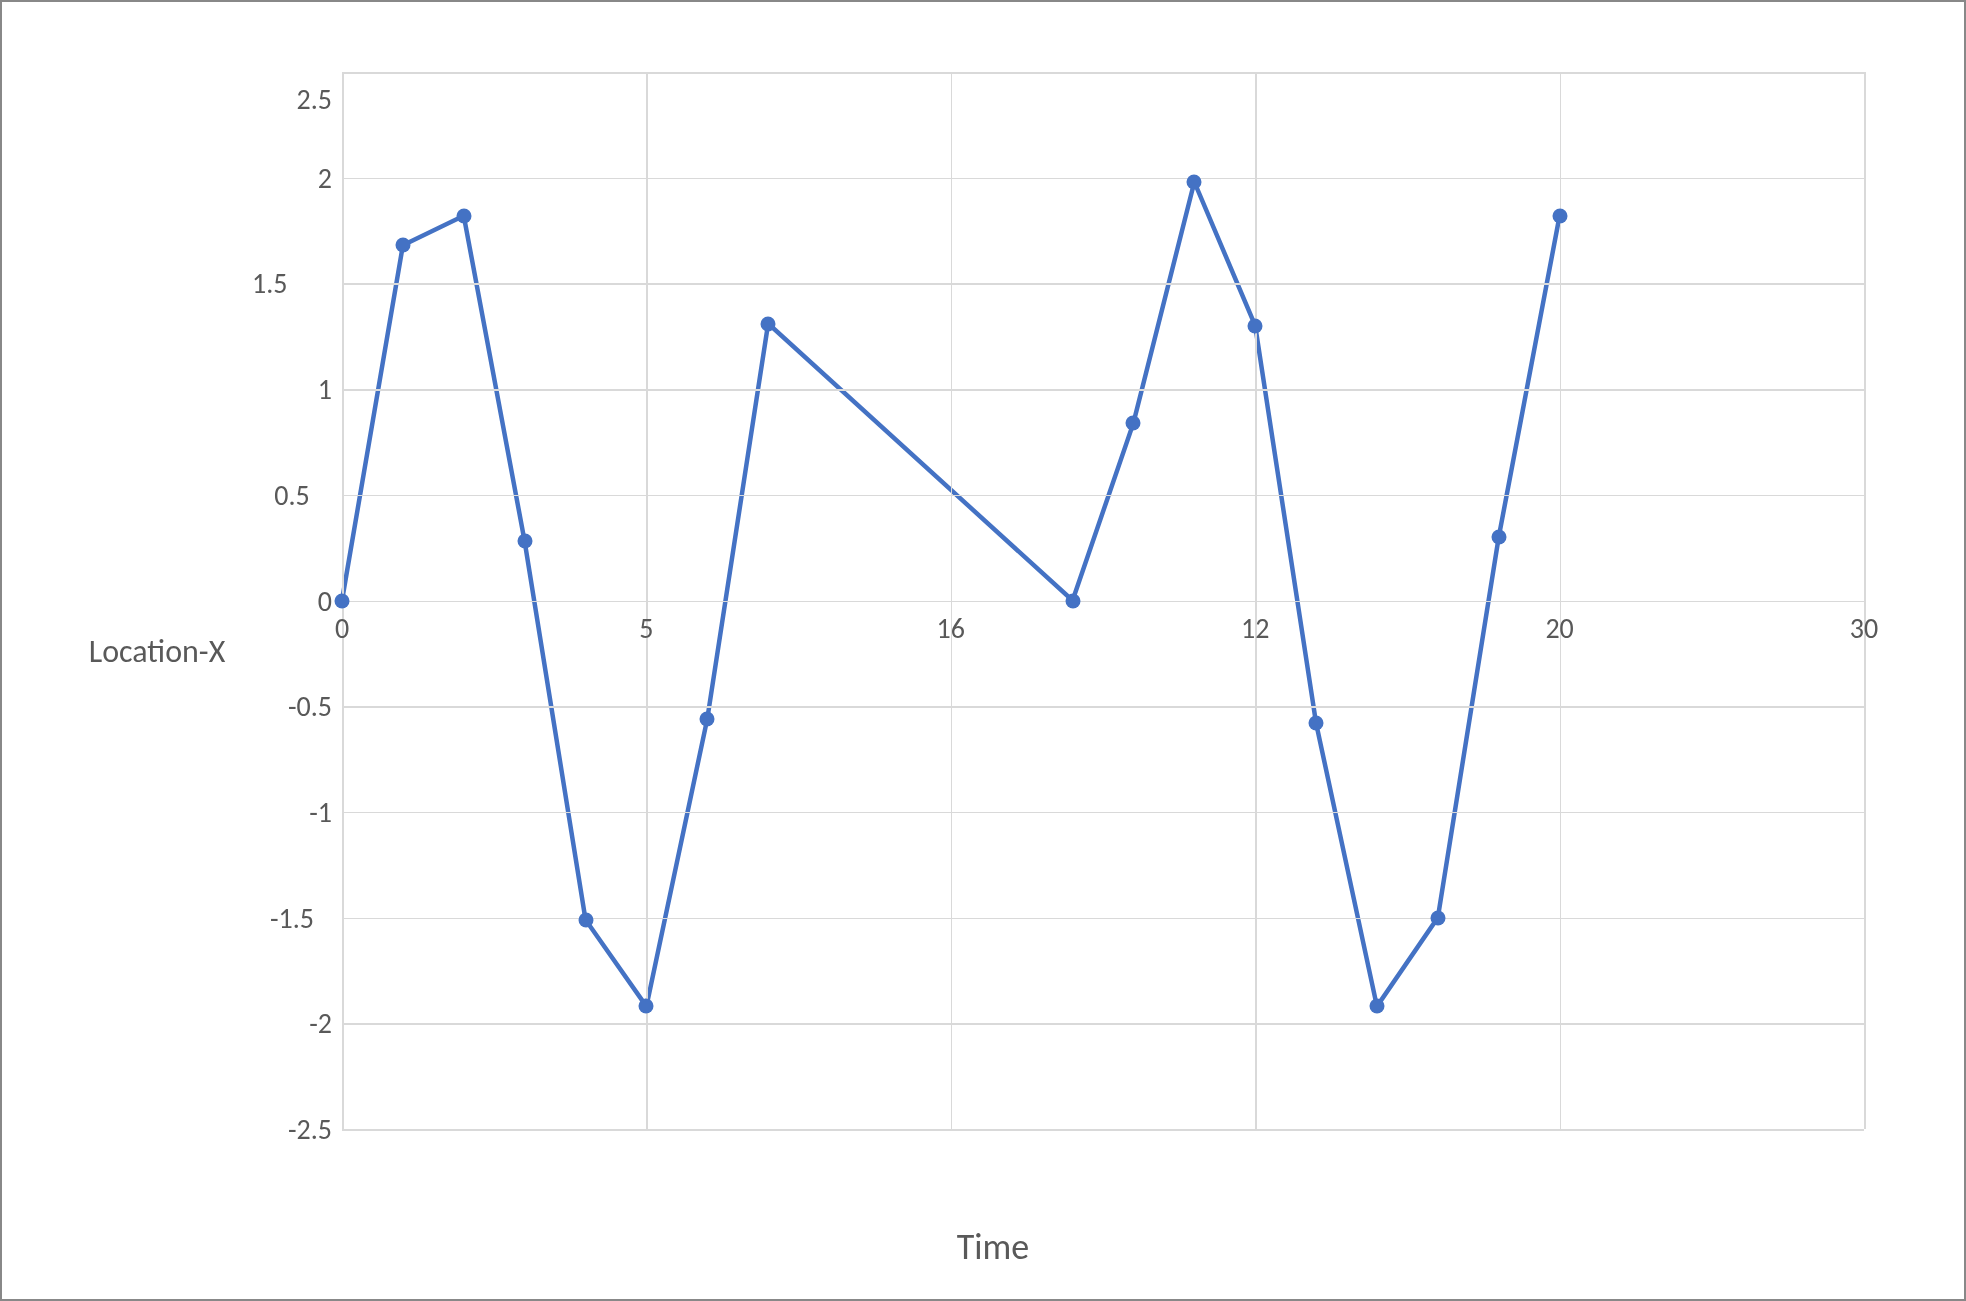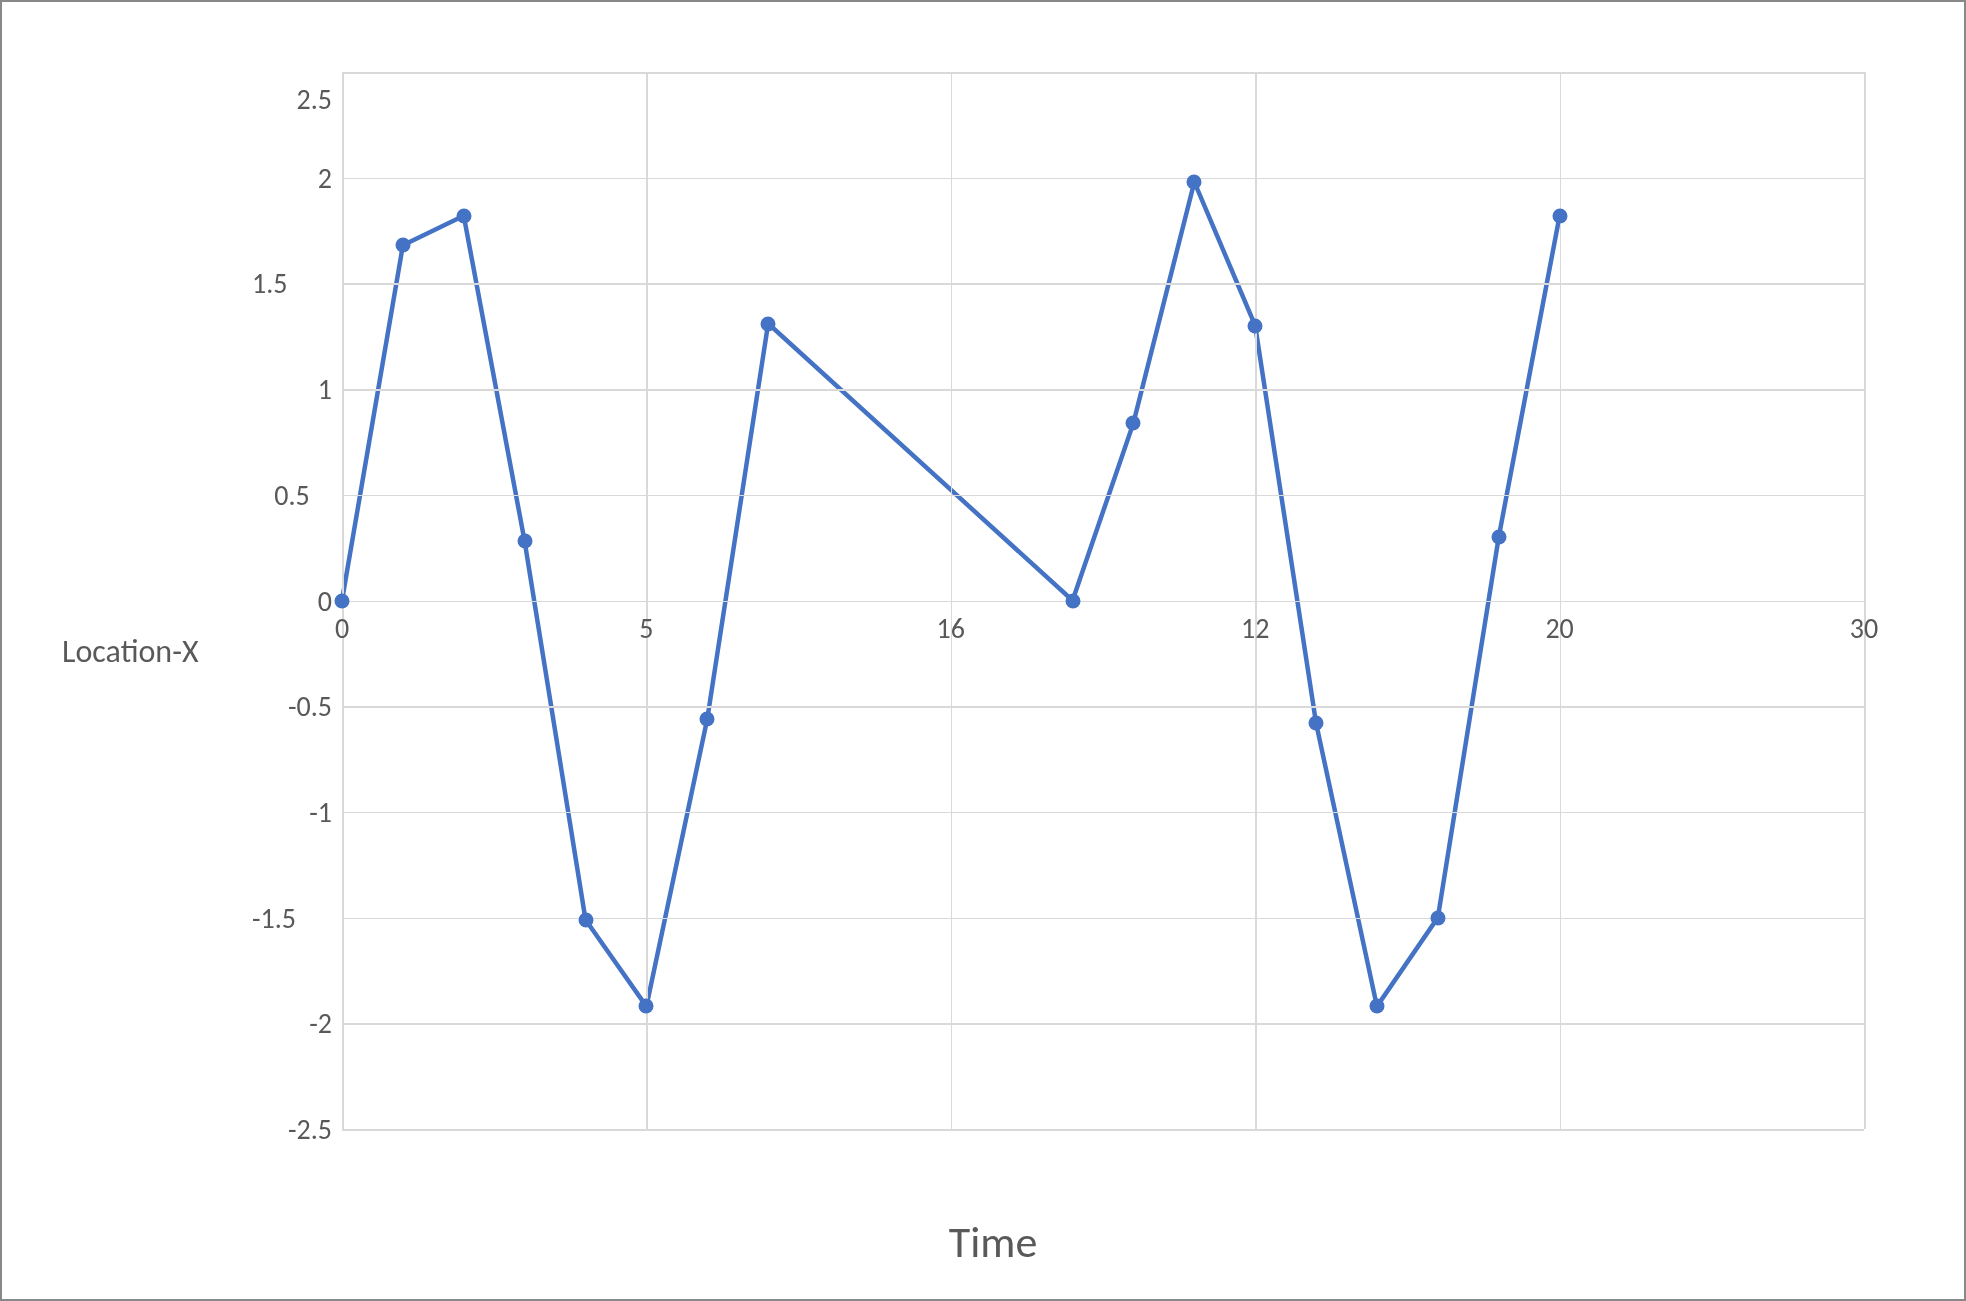--- a/index.html
+++ b/index.html
@@ -24,28 +24,28 @@
     bottom: 30px;
   }
   .y-axis-title {
     position: absolute;
     left: 0;
     top: 50%;
     transform: translateY(-50%);
     font-size: 32px;
     color: #595959;
     width: 190px;
-    text-align: left;
+    text-align: center;
   }
   .x-axis-title {
     position: absolute;
     bottom: 0;
     left: 50%;
     transform: translateX(-50%);
-    font-size: 44px;
+    font-size: 36px;
     color: #595959;
   }
   .plot-wrapper {
     position: absolute;
     left: 200px;
     right: 40px;
     top: 20px;
     bottom: 80px;
   }
   .plot-area {
@@ -126,21 +126,21 @@
           <div class="gridline-h" style="top: 10%;"></div>
           <div class="gridline-h" style="top: 0%;"></div>
           <div class="gridline-v" style="left: 0%;"></div>
           <div class="gridline-v" style="left: 20%;"></div>
           <div class="gridline-v" style="left: 40%;"></div>
           <div class="gridline-v" style="left: 60%;"></div>
           <div class="gridline-v" style="left: 80%;"></div>
           <div class="gridline-v" style="left: 100%;"></div>
           <div class="y-tick-label" style="position: absolute; left: -90px; width: 80px; text-align: right; top: 100%; transform: translateY(-50%);">-2.5</div>
           <div class="y-tick-label" style="position: absolute; left: -90px; width: 80px; text-align: right; top: 90%; transform: translateY(-50%);">-2</div>
-          <div class="y-tick-label" style="position: absolute; left: -90px; width: 80px; text-align: left; top: 80%; transform: translateY(-50%);">-1.5</div>
+          <div class="y-tick-label" style="position: absolute; left: -90px; width: 80px; text-align: center; top: 80%; transform: translateY(-50%);">-1.5</div>
           <div class="y-tick-label" style="position: absolute; left: -90px; width: 80px; text-align: right; top: 70%; transform: translateY(-50%);">-1</div>
           <div class="y-tick-label" style="position: absolute; left: -90px; width: 80px; text-align: right; top: 60%; transform: translateY(-50%);">-0.5</div>
           <div class="y-tick-label" style="position: absolute; left: -90px; width: 80px; text-align: right; top: 50%; transform: translateY(-50%);">0</div>
           <div class="y-tick-label" style="position: absolute; left: -90px; width: 80px; text-align: center; top: 40%; transform: translateY(-50%);">0.5</div>
           <div class="y-tick-label" style="position: absolute; left: -90px; width: 80px; text-align: right; top: 30%; transform: translateY(-50%);">1</div>
           <div class="y-tick-label" style="position: absolute; left: -90px; width: 80px; text-align: left; top: 20%; transform: translateY(-50%);">1.5</div>
           <div class="y-tick-label" style="position: absolute; left: -90px; width: 80px; text-align: right; top: 10%; transform: translateY(-50%);">2</div>
           <div class="y-tick-label" style="position: absolute; left: -90px; width: 80px; text-align: right; top: 0%; transform: translateY(-50%); margin-top: 27px;">2.5</div>
           <div class="x-tick-label" style="position: absolute; left: 0%; top: calc(50% + 10px);">0</div>
           <div class="x-tick-label" style="position: absolute; left: 20%; top: calc(50% + 10px);">5</div>

